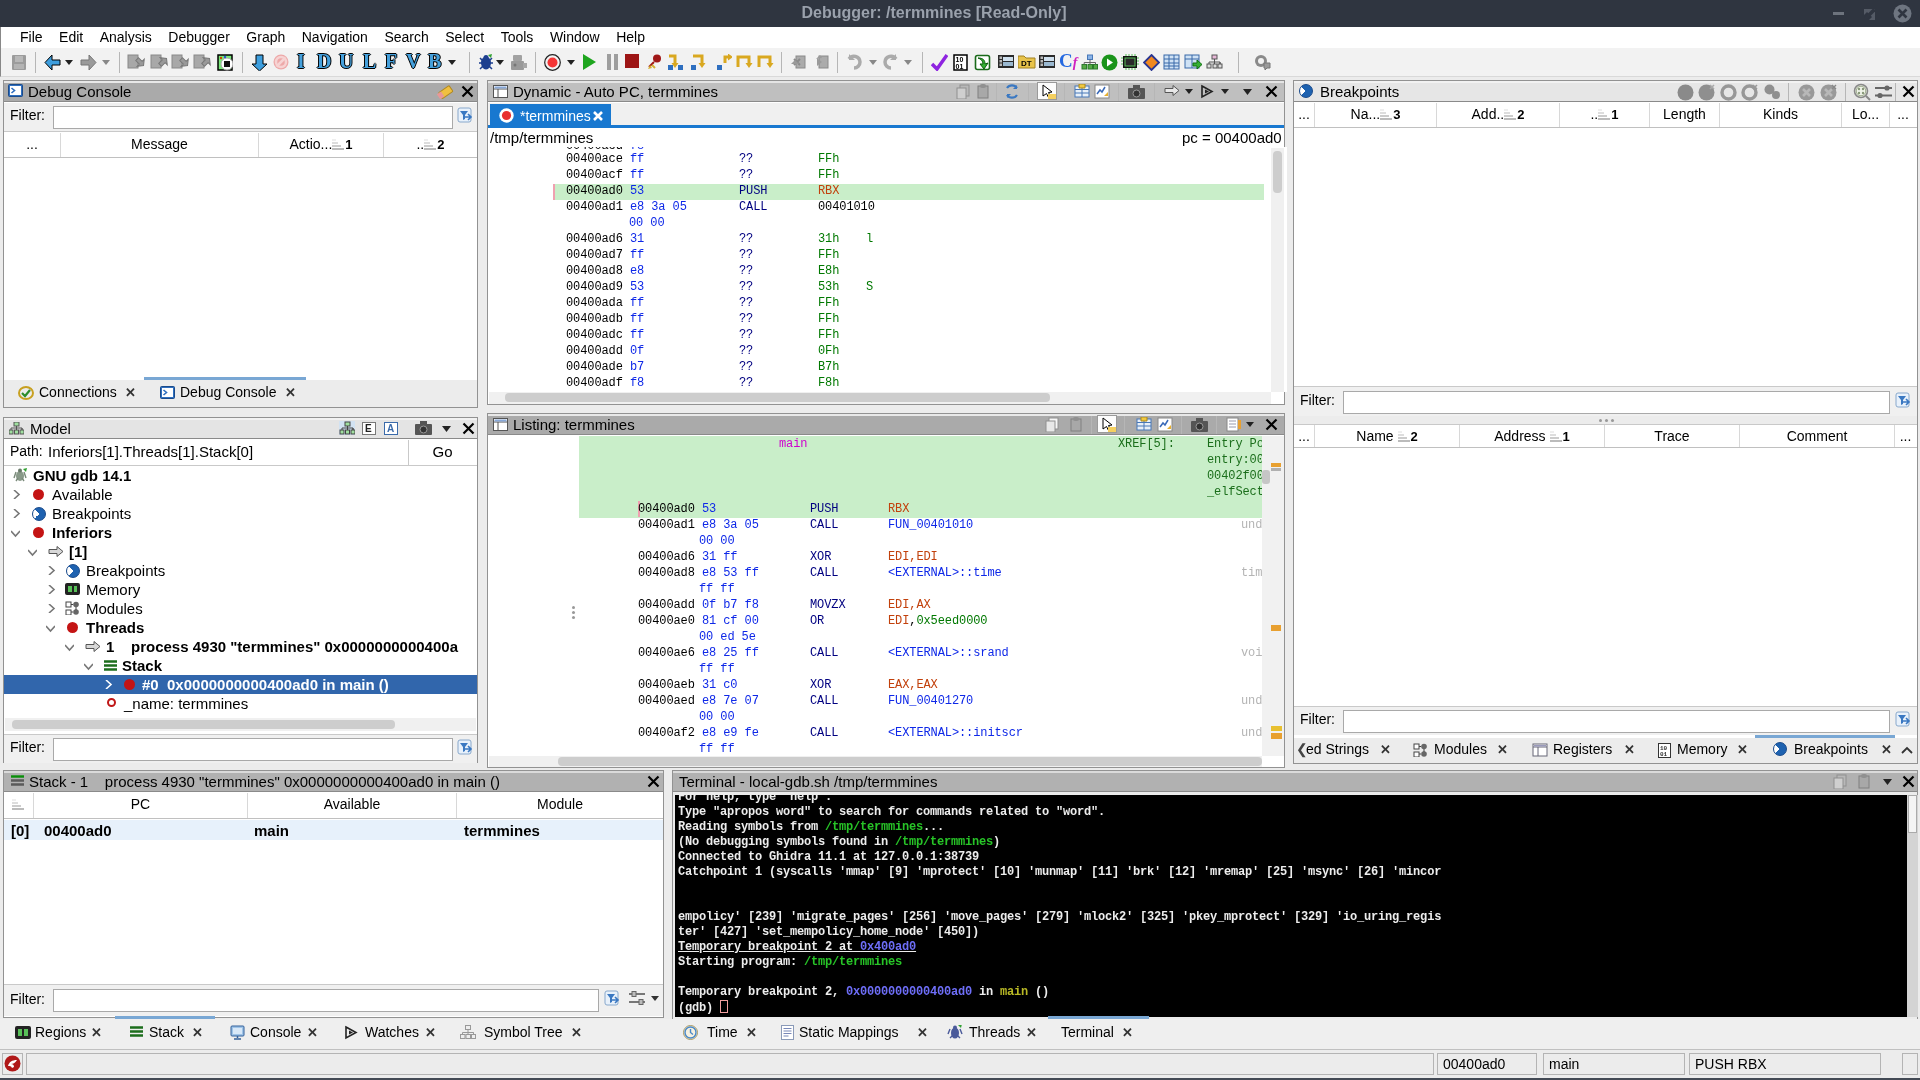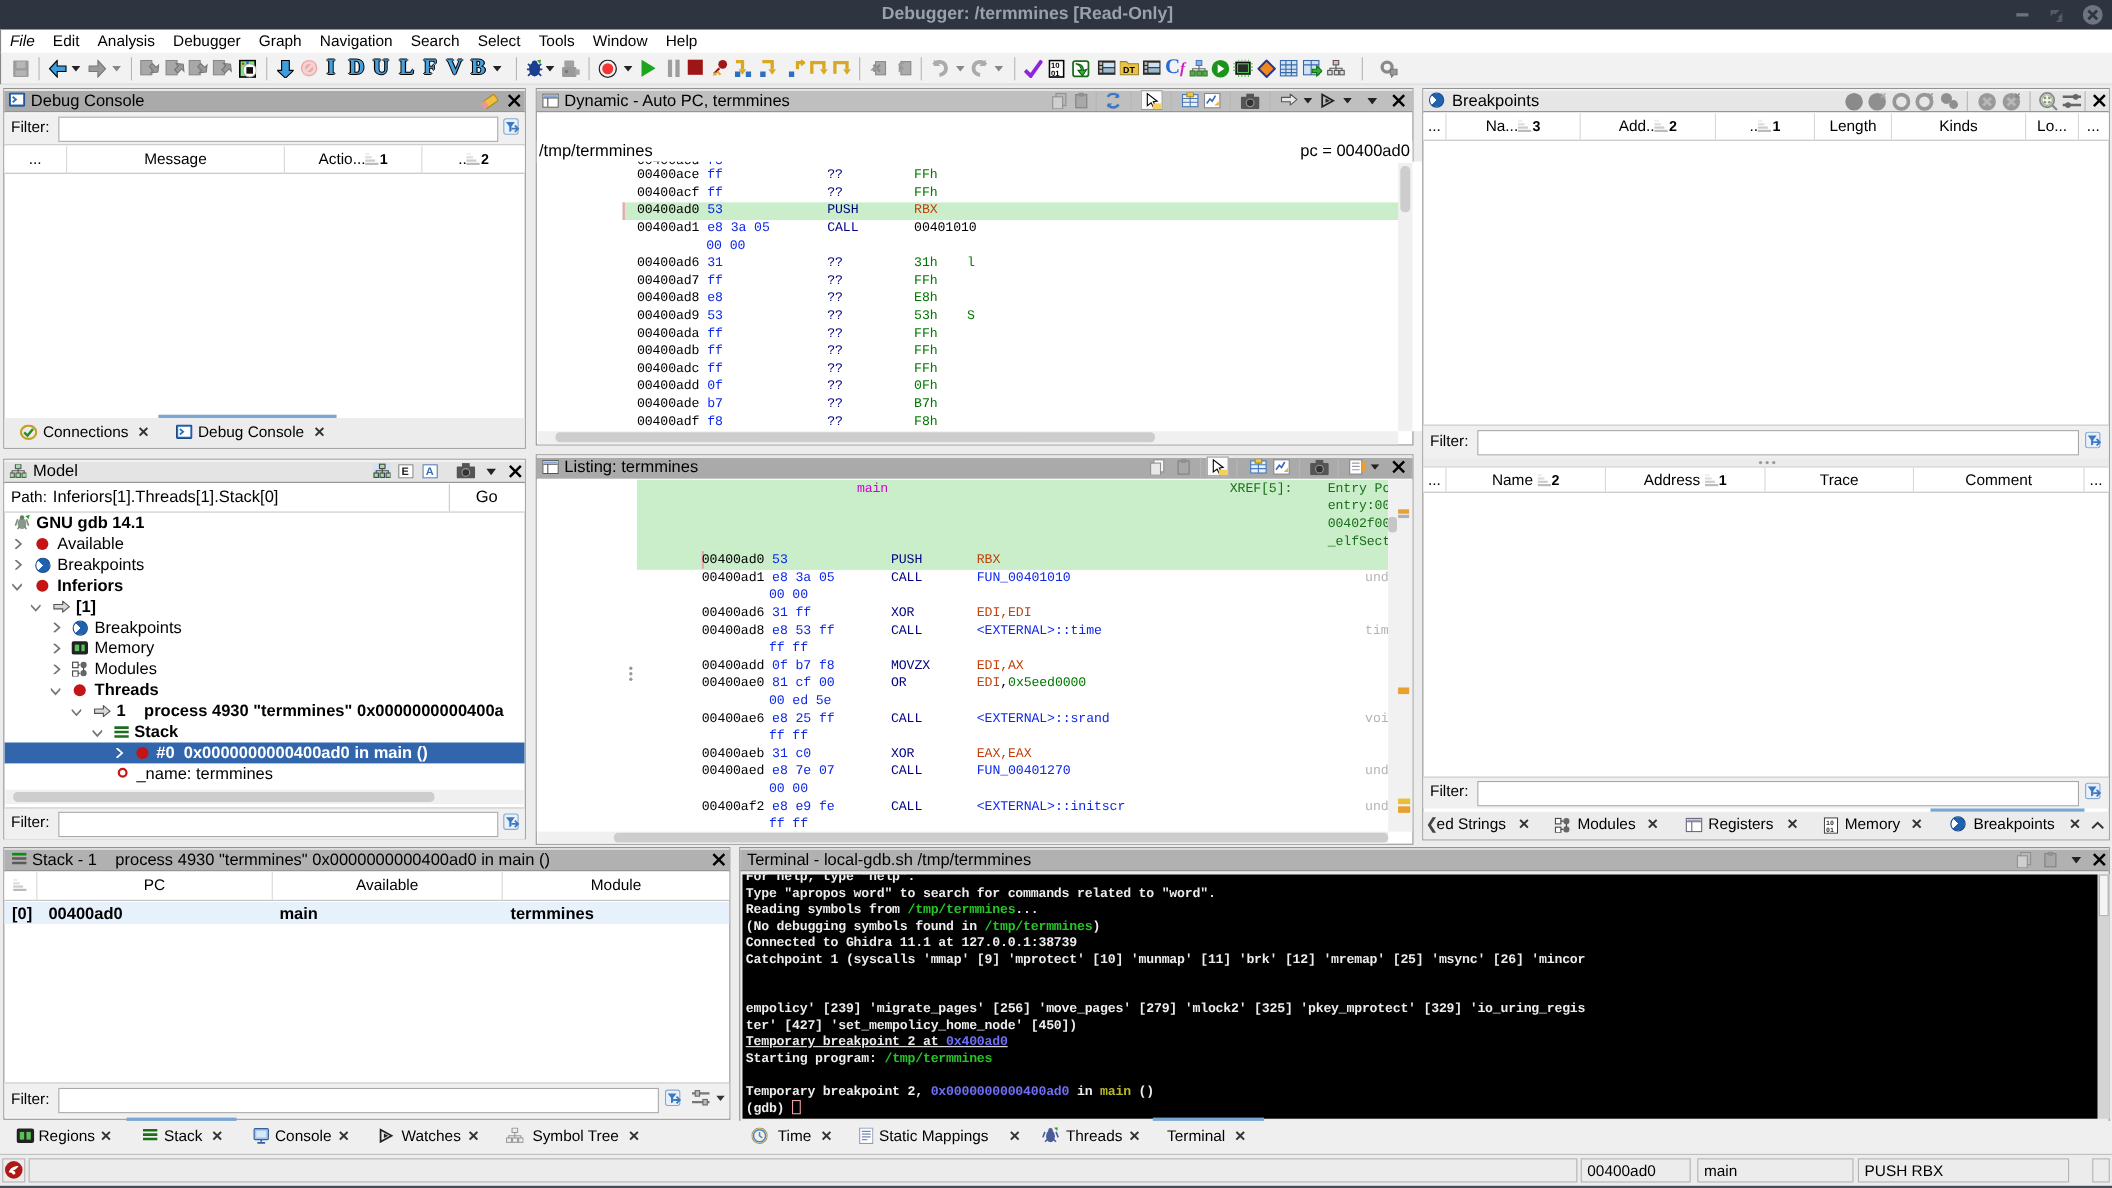--- a/index.html
+++ b/index.html
@@ -53,21 +53,21 @@
       <path d="M9 0 l2 2 -9 9 -2-2 z" fill="#2f3540"></path>
       <path d="M4 0h7v7l-2 2-7-7z" fill="#555b66"></path>
       <path d="M9.5 -1 l2.5 2.5 -11 11 -2.5 -2.5z" fill="#2f3540"></path>
     </svg>
   <svg class="abs" style="left:1893px;top:4px;" width="19" height="19">
       <circle cx="9.5" cy="9.5" r="9" fill="#6e7580"></circle>
       <path d="M5.5 5.5 L13.5 13.5 M13.5 5.5 L5.5 13.5" stroke="#2f3540" stroke-width="2.6"></path>
     </svg>
 </div>
 <div id="menubar">
-  <span style="margin-left:8px;font-style:italic;">File</span><span>Edit</span><span>Analysis</span><span>Debugger</span><span>Graph</span><span>Navigation</span><span>Search</span><span>Select</span><span>Tools</span><span>Window</span><span>Help</span>
+  <span style="margin-left:19px;">File</span><span>Edit</span><span>Analysis</span><span>Debugger</span><span>Graph</span><span>Navigation</span><span>Search</span><span>Select</span><span>Tools</span><span>Window</span><span>Help</span>
 </div>
 <div id="toolbar">
 <svg class="tbi" style="left:10px;" width="16" height="17">
       <rect x="1" y="1" width="14" height="15" rx="1" fill="#9c9c9c"></rect>
       <rect x="4" y="2" width="8" height="6" fill="#b8b8b8"></rect>
       <rect x="3" y="10" width="10" height="5" fill="#b4b4b4"></rect>
     </svg>
 <div class="tbsep" style="left:34px;"></div>
 <svg class="tbi" style="left:43px;" width="17" height="17">
       <path d="M8 1 L1 8.5 L8 16 L8 11 L16 11 L16 6 L8 6 Z" fill="#3d9ede" stroke="#000" stroke-width="1"></path>
@@ -565,25 +565,38 @@
     <svg class="ticon" style="left:733px;top:8px;" width="8" height="5">
         <path d="M0 0h8l-4 5z" fill="#222"></path>
       </svg>
     <svg class="ticon" style="left:755px;top:8px;" width="9" height="6">
         <path d="M0 0h9l-4.5 6z" fill="#222"></path>
       </svg>
     <svg class="ticon" style="left:777px;top:4px;" width="13" height="13">
         <path d="M1.5 1.5 L11.5 11.5 M11.5 1.5 L1.5 11.5" stroke="#000" stroke-width="2.2"></path>
       </svg>
   </div>
+  <div class="abs" style="left:0;top:22px;width:796px;height:25px;background:#f0f0f0;">
+    <div class="abs" style="left:2px;top:1px;width:121px;height:24px;background:#1878d0;">
+      <svg class="abs" style="left:9px;top:4px;" width="15" height="15">
+          <circle cx="7.5" cy="7.5" r="7.2" fill="#fff"></circle>
+          <circle cx="7.5" cy="7.5" r="4.6" fill="#e83030"></circle>
+        </svg>
+      <span class="abs" style="left:30px;top:4px;font-size:14px;color:#fff;">*termmines</span>
+      <svg class="abs" style="left:102px;top:6px;" width="12" height="12">
+          <path d="M2 2 L10 10 M10 2 L2 10" stroke="#fff" stroke-width="2.6"></path>
+        </svg>
+    </div>
+    <div class="abs" style="left:0;top:22px;width:796px;height:3px;background:#1878d0;"></div>
+  </div>
   <div class="abs" style="left:0;top:47px;width:796px;height:20px;background:#fff;font-size:15px;">
     <span class="abs" style="left:2px;top:1px;">/tmp/termmines</span>
     <span class="abs" style="left:694px;top:1px;">pc = 00400ad0</span>
   </div>
-  <div class="abs mono" style="left:16px;top:66px;width:796px;height:245px;overflow:hidden;background:#fff;padding-left:26px;">
+  <div class="abs mono" style="left:3px;top:66px;width:796px;height:245px;overflow:hidden;background:#fff;padding-left:26px;">
     <div class="abs" style="left:62px;top:37px;width:711px;height:16px;background:#c9eec9;"></div>
     <div class="abs" style="left:62px;top:37px;width:2px;height:16px;background:#f0a0b0;"></div>
     <div class="abs" style="left:75px;top:-8px;"><span class="bb">​</span><span style="color:#000">00400acd</span> <span class="bb">f8</span></div>
     <div class="abs" style="left:248px;top:-11px;">??</div>
     <div class="abs" style="left:75px;top:5px;">00400ace <span class="bb">ff</span></div><div class="abs nv" style="left:248px;top:5px;">??</div><div class="abs gr" style="left:327px;top:5px;">FFh</div>
     <div class="abs" style="left:75px;top:21px;">00400acf <span class="bb">ff</span></div><div class="abs nv" style="left:248px;top:21px;">??</div><div class="abs gr" style="left:327px;top:21px;">FFh</div>
     <div class="abs" style="left:75px;top:37px;">00400ad0 <span class="bb">53</span></div><div class="abs nv" style="left:248px;top:37px;">PUSH</div><div class="abs olv" style="left:327px;top:37px;">RBX</div>
     <div class="abs" style="left:75px;top:53px;">00400ad1 <span class="bb">e8 3a 05</span></div><div class="abs nv" style="left:248px;top:53px;">CALL</div><div class="abs" style="left:327px;top:53px;">00401010</div>
     <div class="abs bb" style="left:138px;top:69px;">00 00</div>
     <div class="abs" style="left:75px;top:85px;">00400ad6 <span class="bb">31</span></div><div class="abs nv" style="left:248px;top:85px;">??</div><div class="abs gr" style="left:327px;top:85px;">31h</div><div class="abs gr" style="left:375px;top:85px;">l</div>

